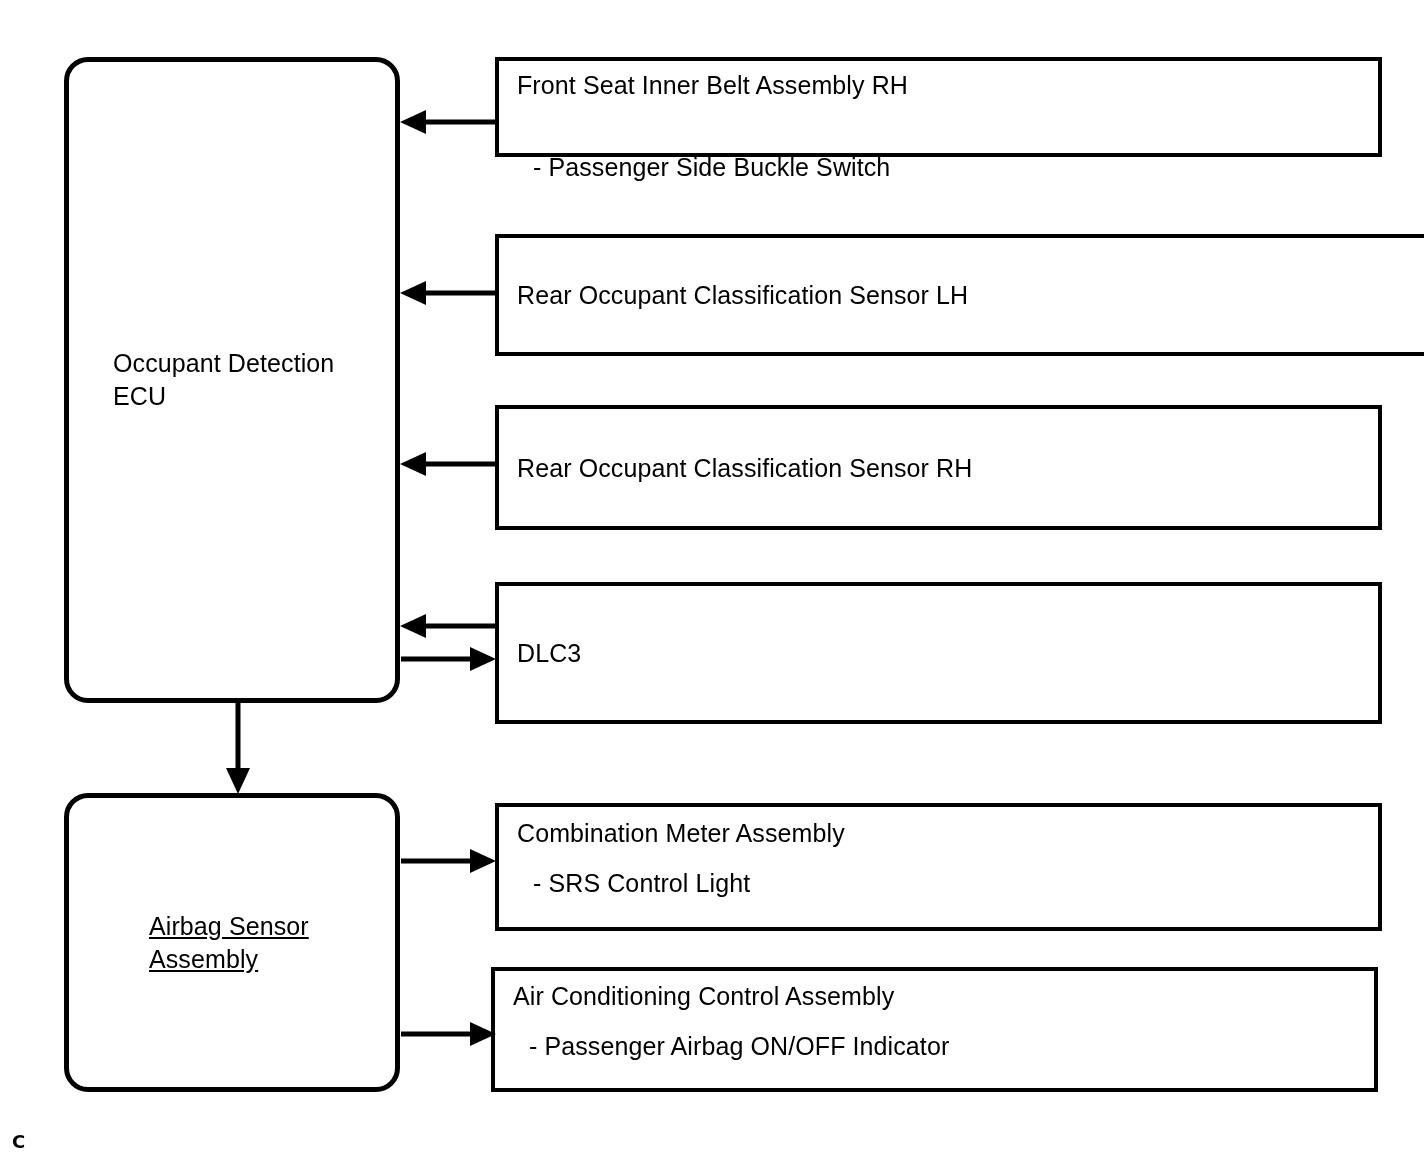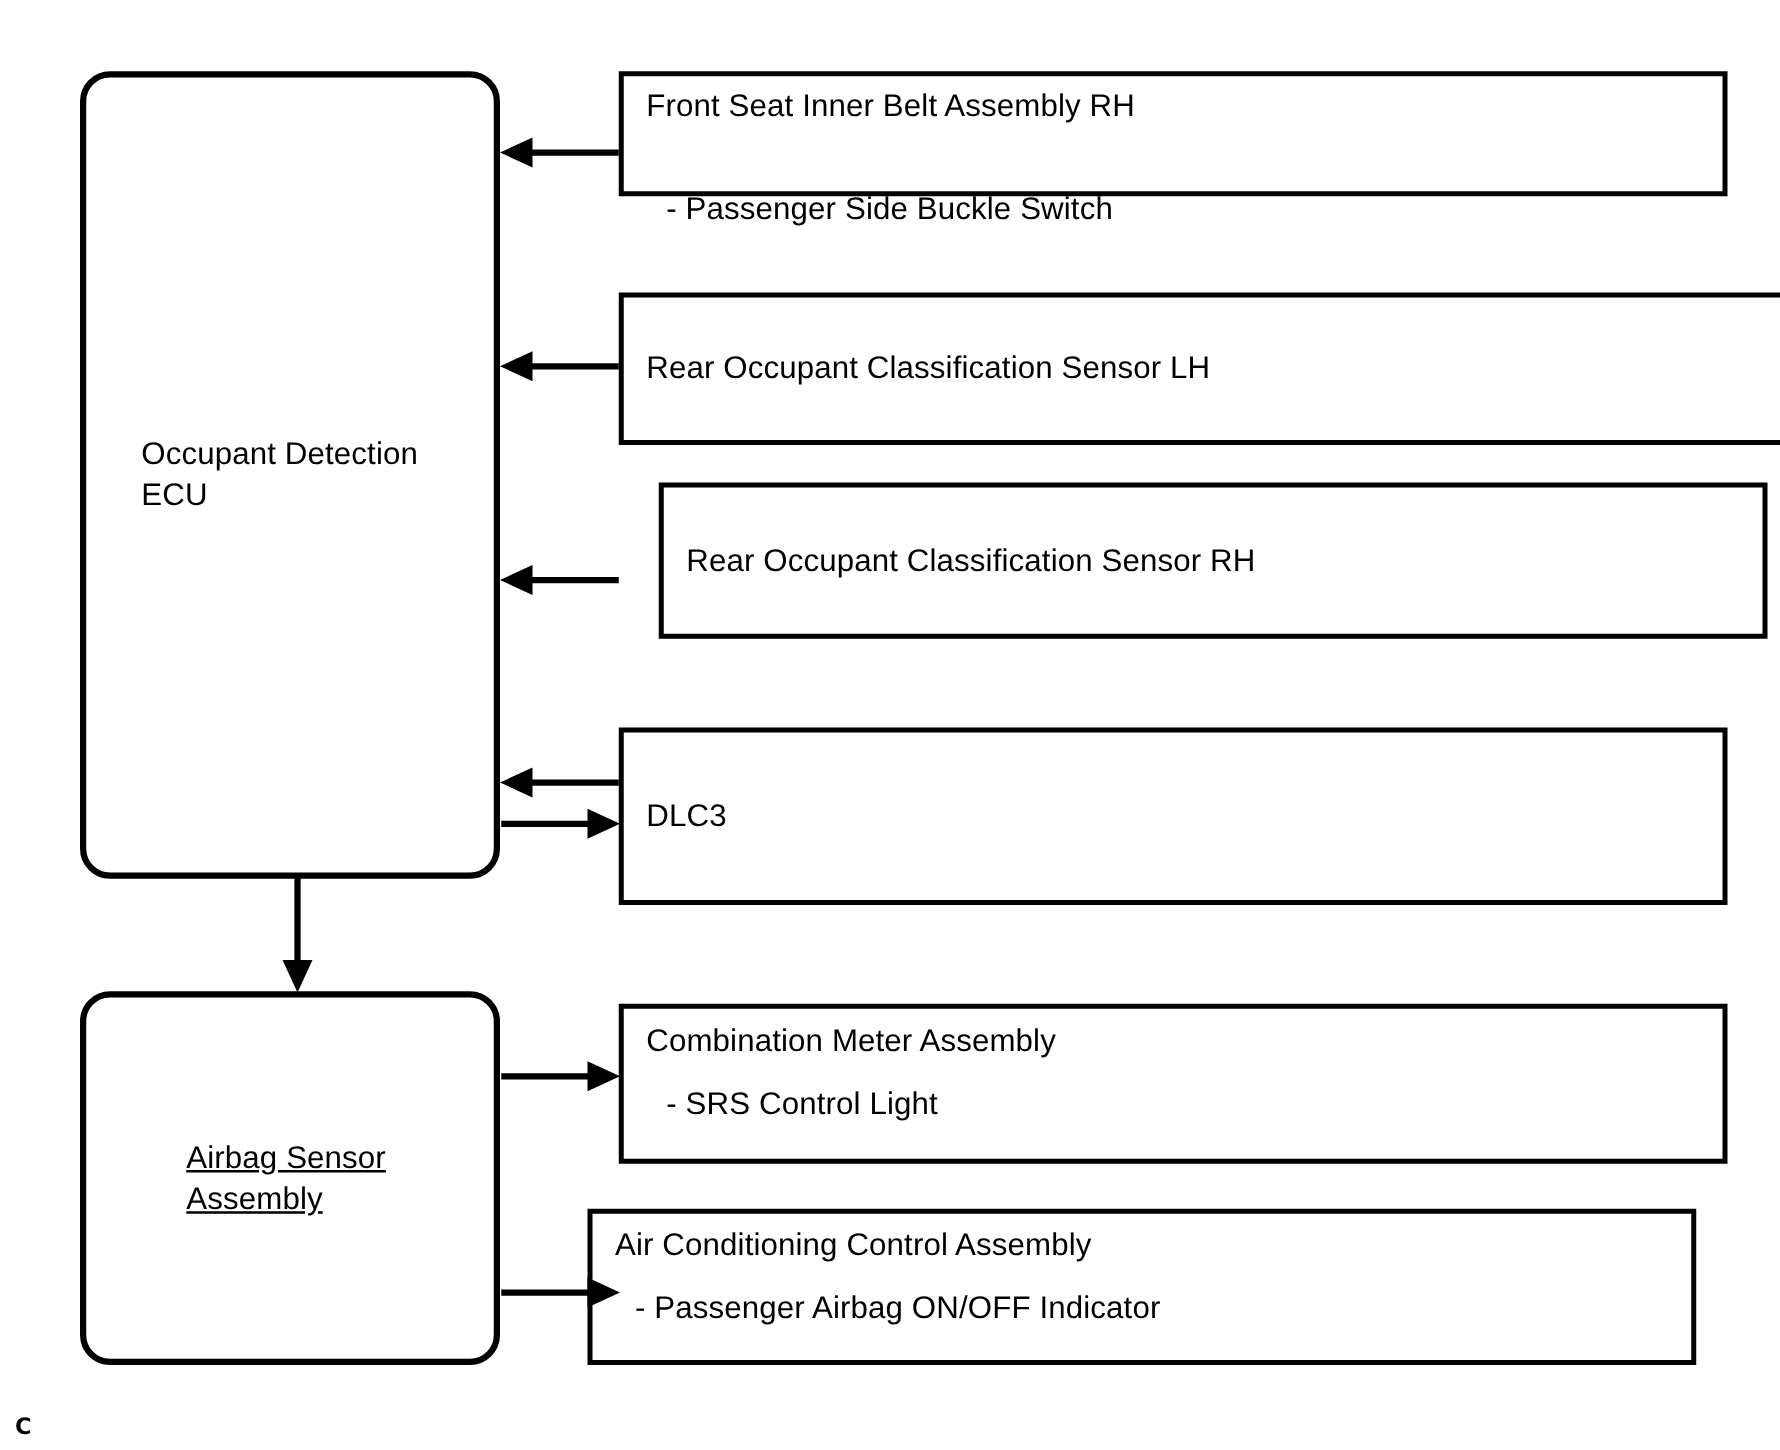--- a/index.html
+++ b/index.html
@@ -97,34 +97,34 @@
 
   <div class="node" style="left:495px; top:57px; width:887px; height:100px;">
     <div class="box-text-primary" style="top:10px;">Front Seat Inner Belt Assembly RH</div>
     <div class="box-text-secondary" style="top:60px;margin-top:32px;">- Passenger Side Buckle Switch</div>
   </div>
 
   <div class="node" style="left:495px; top:234px; width:949px; height:122px;">
     <div class="box-text-single">Rear Occupant Classification Sensor LH</div>
   </div>
 
-  <div class="node" style="left:495px; top:386px; width:887px; height:125px;margin-left:32px;">
+  <div class="node" style="left:495px; top:405px; width:887px; height:125px;">
     <div class="box-text-single">Rear Occupant Classification Sensor RH</div>
   </div>
 
   <div class="node" style="left:495px; top:582px; width:887px; height:142px;text-decoration:underline;">
     <div class="box-text-single">DLC3</div>
   </div>
 
   <div class="node" style="left:495px; top:792px; width:887px; height:128px;margin-top:11px;">
     <div class="box-text-primary" style="top:12px;">Combination Meter Assembly</div>
     <div class="box-text-secondary" style="top:62px;">- SRS Control Light</div>
   </div>
 
-  <div class="node" style="left:470px; top:967px; width:887px; height:125px;">
+  <div class="node" style="left:491px; top:967px; width:887px; height:125px;">
     <div class="box-text-primary" style="top:11px;">Air Conditioning Control Assembly</div>
     <div class="box-text-secondary" style="top:61px;">- Passenger Airbag ON/OFF Indicator</div>
   </div>
 
   <div class="edge" style="left:398px; top:104px; width:100px; height:36px;">
     <svg width="100" height="36" viewBox="0 0 100 36">
       <line x1="97" y1="18" x2="24" y2="18" stroke="#000" stroke-width="5"></line>
       <polygon points="2,18 28,6 28,30" fill="#000"></polygon>
     </svg>
   </div>

